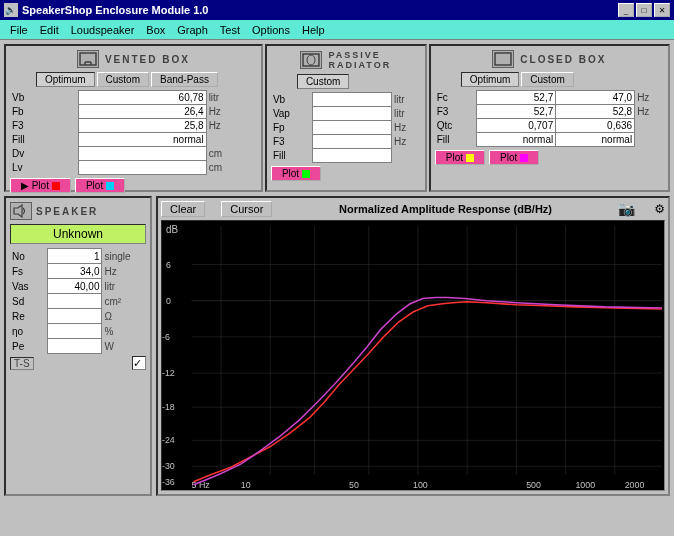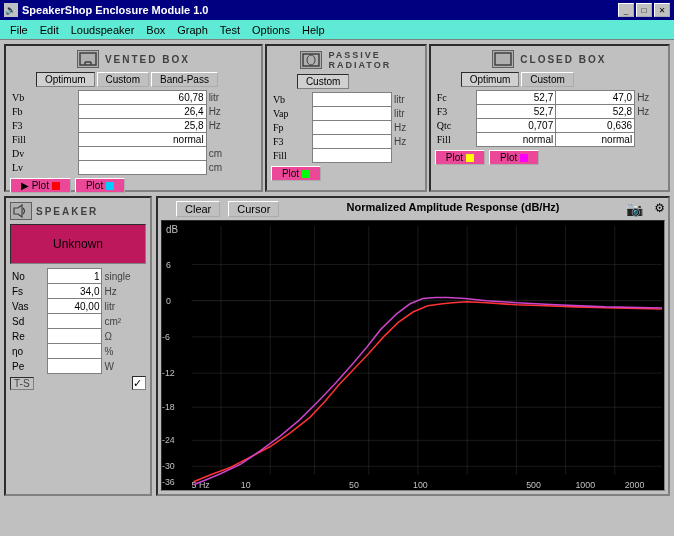--- a/index.html
+++ b/index.html
@@ -119,21 +119,21 @@
     }
     .data-table {
       width: 100%;
       border-collapse: collapse;
       font-size: 10px;
     }
     .data-table td {
       padding: 1px 2px;
       height: 14px;
     }
-    .data-table .label { color: #000; min-width: 24px; font-family: Liberation Serif, serif; }
+    .data-table .label { color: #000; min-width: 24px; }
     .data-table .value {
       background: white;
       border: 1px inset #808080;
       min-width: 45px;
       padding: 0 2px;
       text-align: right;
     }
     .data-table .unit { color: #404040; padding-left: 2px; }
     .plot-row {
       display: flex;
@@ -174,24 +174,24 @@
       gap: 4px;
       margin-bottom: 4px;
     }
     .speaker-title {
       font-size: 10px;
       font-weight: bold;
       letter-spacing: 2px;
       color: #404040;
     }
     .speaker-name-box {
-      background: #be185d;
+      background: #bef264;
       border: 1px inset #808080;
       text-align: center;
-      padding: 12px;
+      padding: 2px;
       margin-bottom: 4px;
       font-size: 12px;
     }
     .speaker-data {
       width: 100%;
       border-collapse: collapse;
       font-size: 10px;
     }
     .speaker-data td {
       padding: 1px 2px;
@@ -221,24 +221,23 @@
     .graph-panel {
       flex: 1;
       background: #c0c0c0;
       border: 2px inset #808080;
       display: flex;
       flex-direction: column;
       padding: 3px;
     }
     .graph-toolbar {
       display: flex;
-      align-items: flex-start;
-      gap: 8px;
+      align-items: center;
+      gap: 16px;
       margin-bottom: 3px;
-      margin-left: 15px;
     }
     .graph-btn {
       padding: 1px 8px;
       background: #c0c0c0;
       border: 1px outset #fff;
       font-size: 11px;
       cursor: pointer;
     }
     .graph-title {
       flex: 1;

